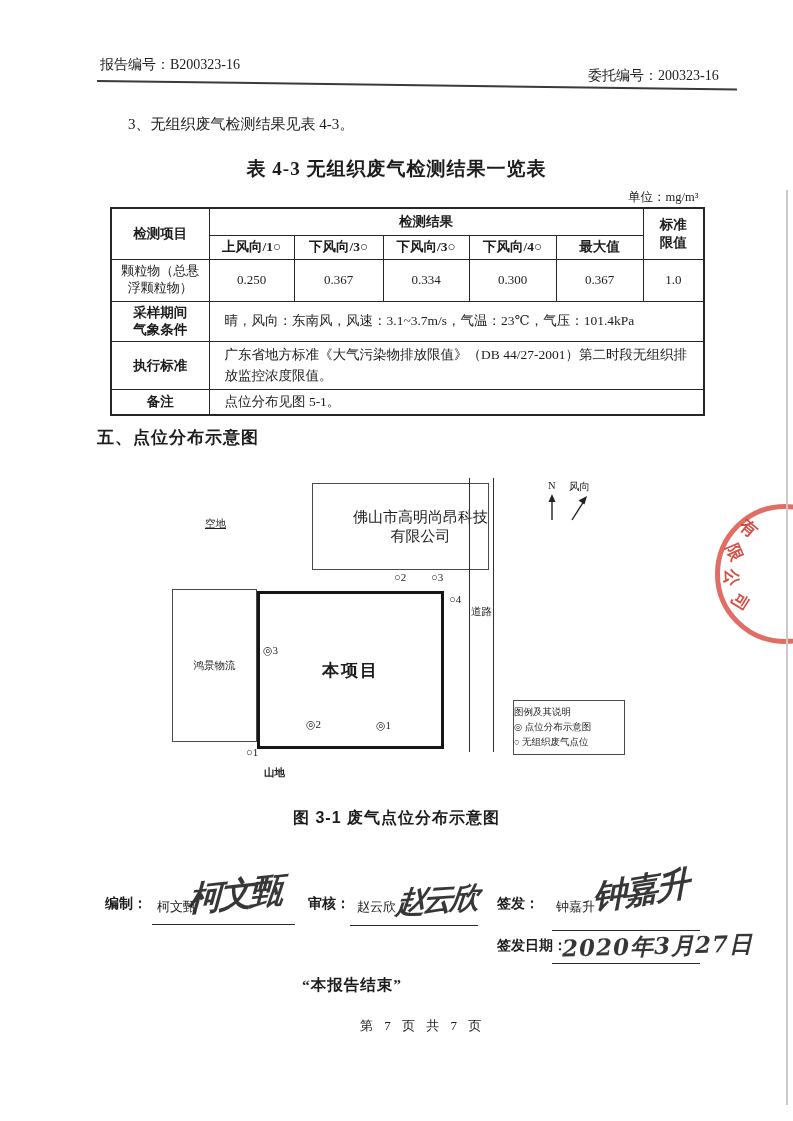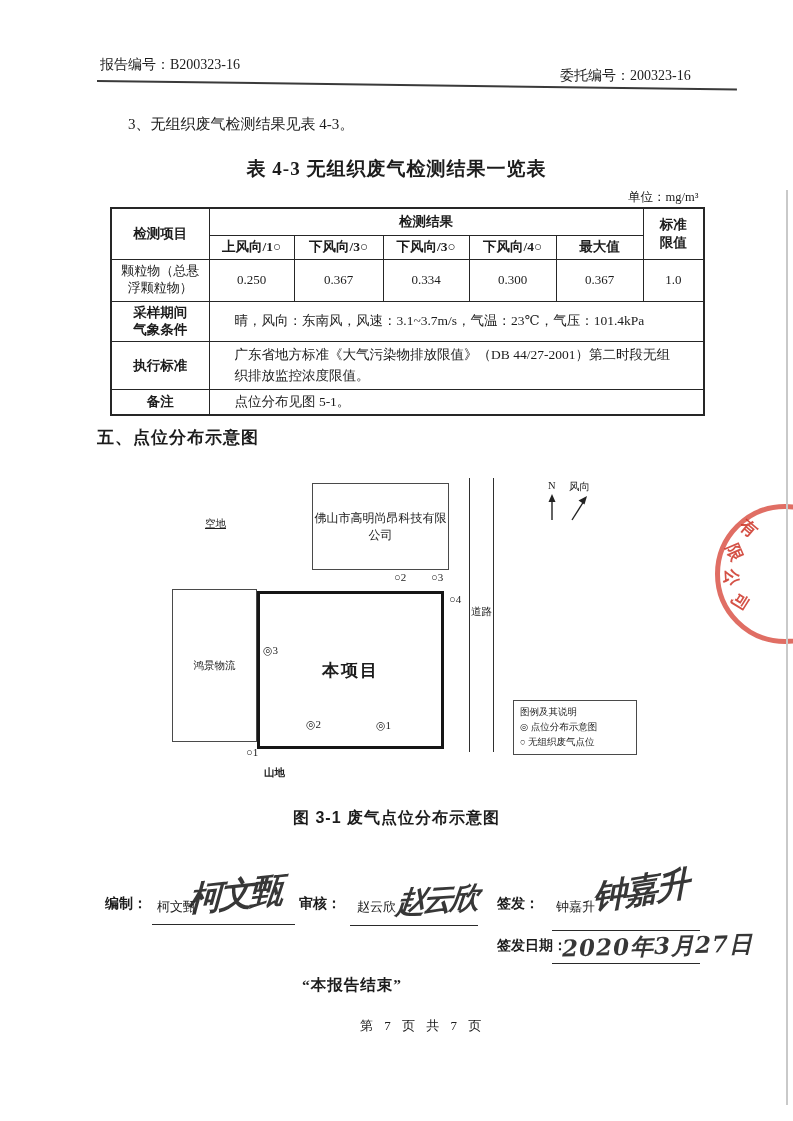--- a/index.html
+++ b/index.html
@@ -16,45 +16,45 @@
   
   .intro{font-size:15px;}
   .tbl-title{width:793px;text-align:center;font-size:19px;font-weight:bold;letter-spacing:1px;}
   .unit{font-size:12.5px;}
   .sec-title{font-family:"Liberation Sans","DejaVu Sans",sans-serif;font-size:17px;font-weight:bold;letter-spacing:1px;}
   
   table.rep{border-collapse:collapse;table-layout:fixed;width:593px;}
   table.rep td{border:1px solid #262626;font-size:13px;text-align:center;vertical-align:middle;padding:2px 4px;line-height:1.3;}
   table.rep{border:2px solid #262626;}
   table.rep .lbl{font-weight:bold;font-size:13.5px;}
-  table.rep .txt{text-align:left;padding:3px 25px;font-size:13.5px;}
+  table.rep .txt{text-align:left;padding:3px 15px;font-size:13.5px;}
   
   .dlabel{font-size:10.5px;white-space:nowrap;}
   .dbox{border:1px solid #4a4a4a;display:flex;align-items:center;justify-content:center;text-align:center;}
   .thick{border:3px solid #161616;}
   .marker{font-size:11px;white-space:nowrap;letter-spacing:0px;}
-  .legend{border:1px solid #4a4a4a;font-size:9.5px;line-height:15px;padding:4px 6px;white-space:nowrap;}
+  .legend{border:1px solid #4a4a4a;font-size:9.5px;line-height:15px;padding:4px 0;white-space:nowrap;}
   .caption{width:793px;text-align:center;font-family:"Liberation Sans","DejaVu Sans",sans-serif;font-size:16px;font-weight:bold;letter-spacing:1px;}
   
   .stamp-ring{width:130px;height:130px;border-radius:50%;border:5px solid rgba(214,62,48,0.75);}
   .stamp-ch{position:absolute;color:rgba(205,50,38,0.85);font-size:17px;font-weight:bold;font-family:"Liberation Sans","DejaVu Sans",sans-serif;}
   
   .sig-label{font-size:14px;font-weight:bold;white-space:nowrap;}
   .sig-print{font-size:13px;white-space:nowrap;}
   .hand{font-style:italic;font-weight:bold;white-space:nowrap;color:#222;opacity:.9;font-family:"DejaVu Serif","Liberation Serif",serif;}
   .sig-line{height:1px;background:#2a2a2a;}
   .endnote{font-size:15.5px;font-weight:bold;letter-spacing:1px;}
   .pageno{font-size:13px;letter-spacing:4px;}
   .edge{background:#c9c9c9;}
 </style>
 </head>
 <body>
 
 <div class="abs hdr" style="left:100px;top:56px;">报告编号：B200323-16</div>
-<div class="abs hdr" style="left:560px;top:67px;">委托编号：200323-16</div>
+<div class="abs hdr" style="left:588px;top:67px;">委托编号：200323-16</div>
 <div class="abs rule" style="left:97px;top:80px;width:640px;"></div>
 
 <div class="abs intro" style="left:128px;top:115px;">3、无组织废气检测结果见表 4-3。</div>
 
 <div class="abs tbl-title" style="left:0;top:156px;">表 4-3  无组织废气检测结果一览表</div>
 <div class="abs unit" style="left:628px;top:189px;">单位：mg/m³</div>
 
 <div class="abs" style="left:110px;top:207px;">
   <table class="rep">
     <colgroup>
@@ -111,21 +111,21 @@
     </tr>
   </tbody>
     </table>
 </div>
 
 <div class="abs sec-title" style="left:97px;top:426px;">五、点位分布示意图</div>
 
 <div class="abs" style="left:0;top:0;width:793px;height:1121px;">
   <div class="abs dlabel" style="left:205px;top:517px;text-decoration:underline;">空地</div>
 
-  <div class="abs dbox" style="left:312px;top:483px;width:135px;height:85px;font-size:12px;">
+  <div class="abs dbox" style="left:312px;top:483px;width:135px;height:85px;font-size:15px;padding-left:40px;">
     <span>佛山市高明尚昂科技有限公司</span>
   </div>
 
   <div class="abs marker" style="left:394px;top:571px;">○2</div>
   <div class="abs marker" style="left:431px;top:571px;">○3</div>
   <div class="abs marker" style="left:449px;top:593px;">○4</div>
 
   <div class="abs line" style="left:469px;top:478px;width:1px;height:274px;"></div>
   <div class="abs line" style="left:493px;top:478px;width:1px;height:274px;"></div>
   <div class="abs dlabel" style="left:471px;top:605px;">道路</div>
@@ -169,21 +169,21 @@
   <div class="stamp-ch" style="left:731px;top:590px;transform:rotate(122deg);">司</div>
 </div>
 
 <div class="abs caption" style="left:0;top:808px;">图 3-1  废气点位分布示意图</div>
 
 <div class="abs sig-label" style="left:105px;top:895px;">编制：</div>
 <div class="abs sig-print" style="left:157px;top:898px;">柯文甄</div>
 <div class="abs hand" style="left:188px;top:872px;font-size:34px;transform:rotate(-6deg) skewX(-8deg);letter-spacing:-3px;">柯文甄</div>
 <div class="abs sig-line" style="left:152px;top:924px;width:143px;"></div>
 
-<div class="abs sig-label" style="left:299px;top:895px;">审核：</div>
+<div class="abs sig-label" style="left:308px;top:895px;">审核：</div>
 <div class="abs sig-print" style="left:357px;top:898px;">赵云欣</div>
 <div class="abs hand" style="left:396px;top:880px;font-size:30px;transform:rotate(-4deg) skewX(-10deg);letter-spacing:-3px;">赵云欣</div>
 <div class="abs sig-line" style="left:350px;top:925px;width:128px;"></div>
 
 <div class="abs sig-label" style="left:497px;top:895px;">签发：</div>
 <div class="abs sig-print" style="left:556px;top:898px;">钟嘉升</div>
 <div class="abs hand" style="left:592px;top:868px;font-size:34px;transform:rotate(-9deg) skewX(-6deg);letter-spacing:-2px;">钟嘉升</div>
 <div class="abs sig-line" style="left:552px;top:930px;width:148px;"></div>
 
 <div class="abs sig-label" style="left:497px;top:937px;">签发日期：</div>

